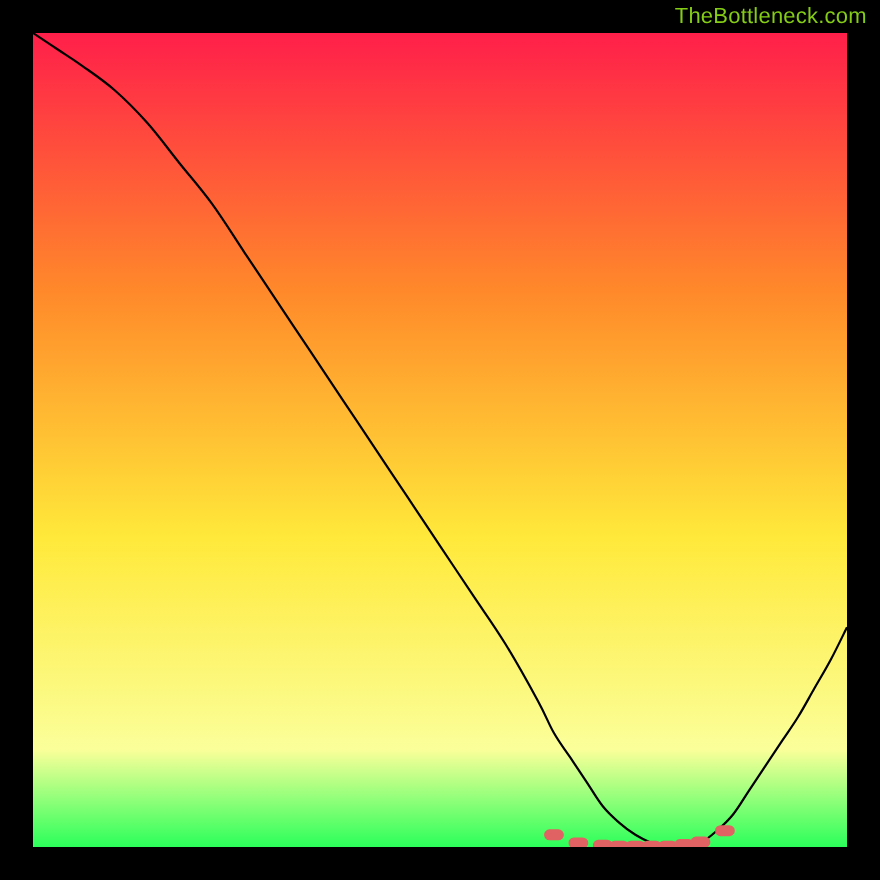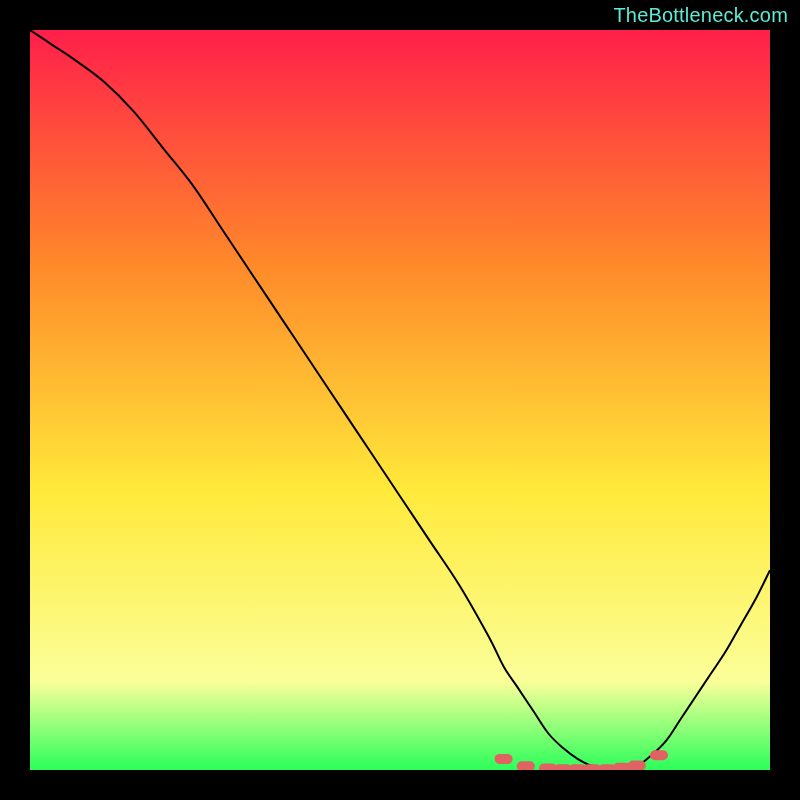--- a/index.html
+++ b/index.html
@@ -4,21 +4,21 @@
 <style>
   * { margin: 0; padding: 0; box-sizing: border-box; }
   html, body { width: 800px; height: 800px; background: #000; overflow: hidden; }
   .container { position: relative; width: 800px; height: 800px; }
   .attribution {
     position: absolute;
     top: 4px;
     right: 12px;
     font-family: Arial, Helvetica, sans-serif;
     font-size: 20px;
-    color: #5eead4;
+    color: #84cc16;
     font-weight: 500;
     letter-spacing: 0.2px;
   }
   .plot {
     position: absolute;
     left: 30px;
     top: 30px;
     width: 740px;
     height: 740px;
   }

